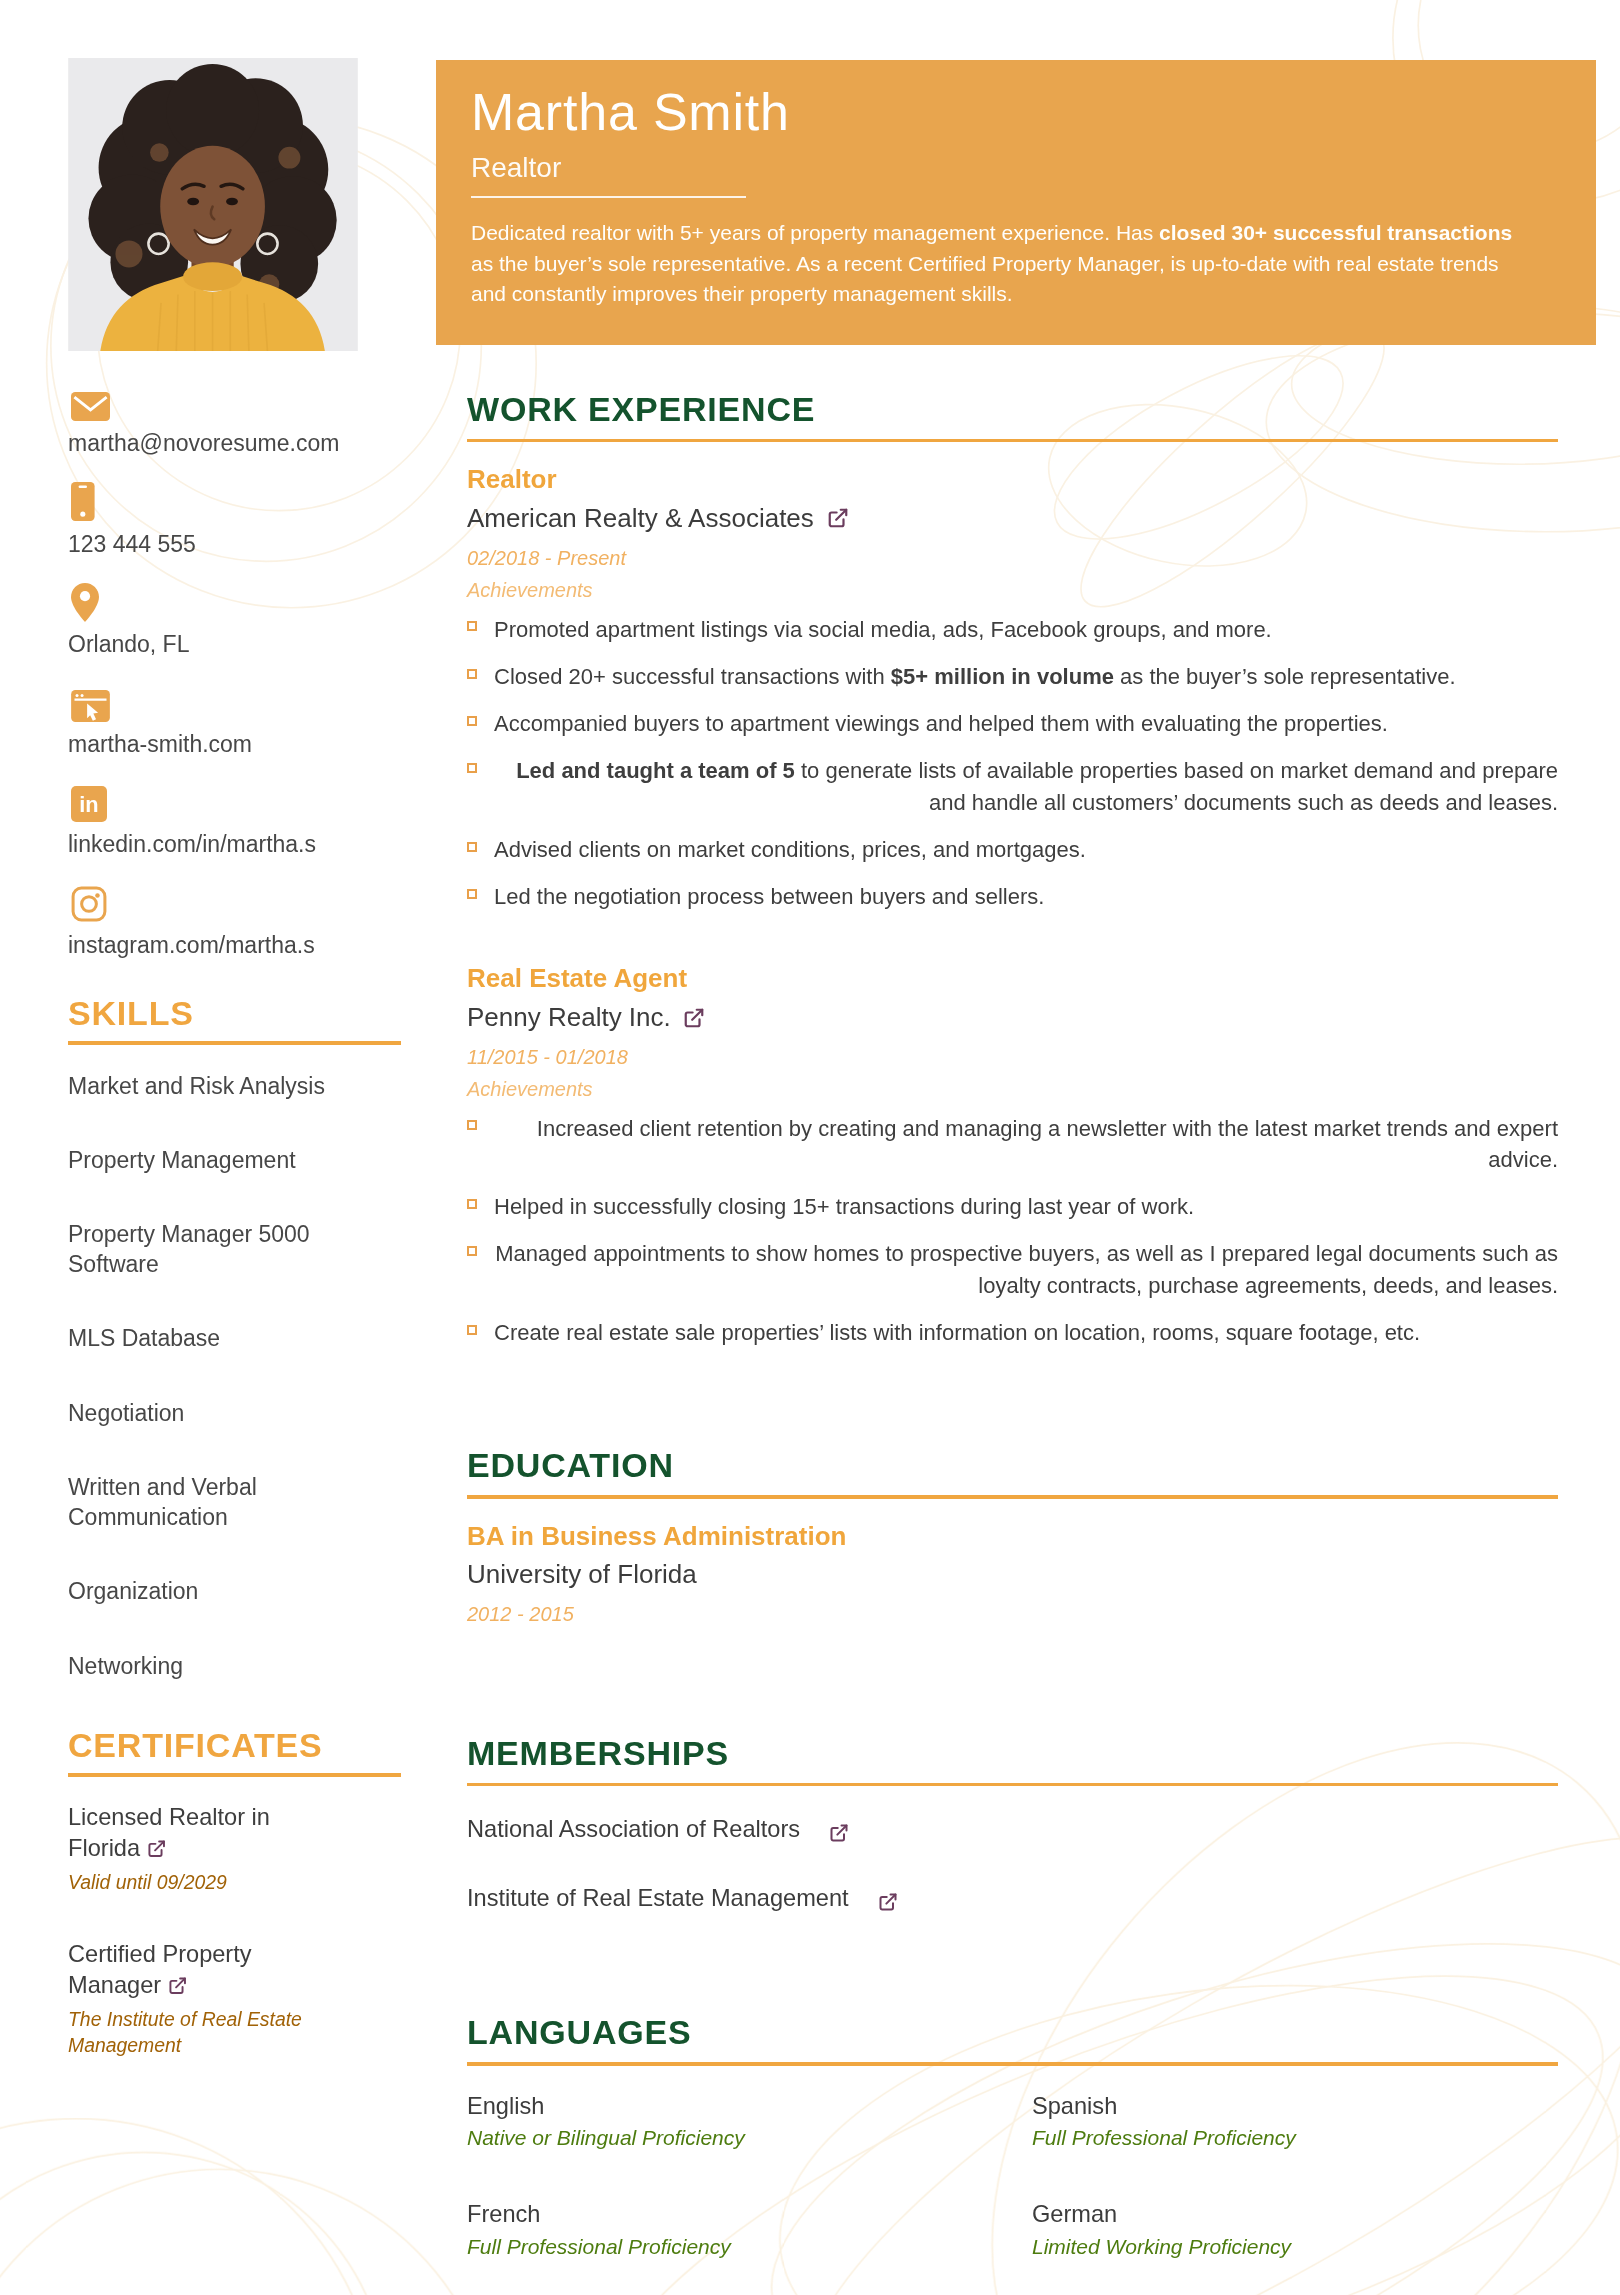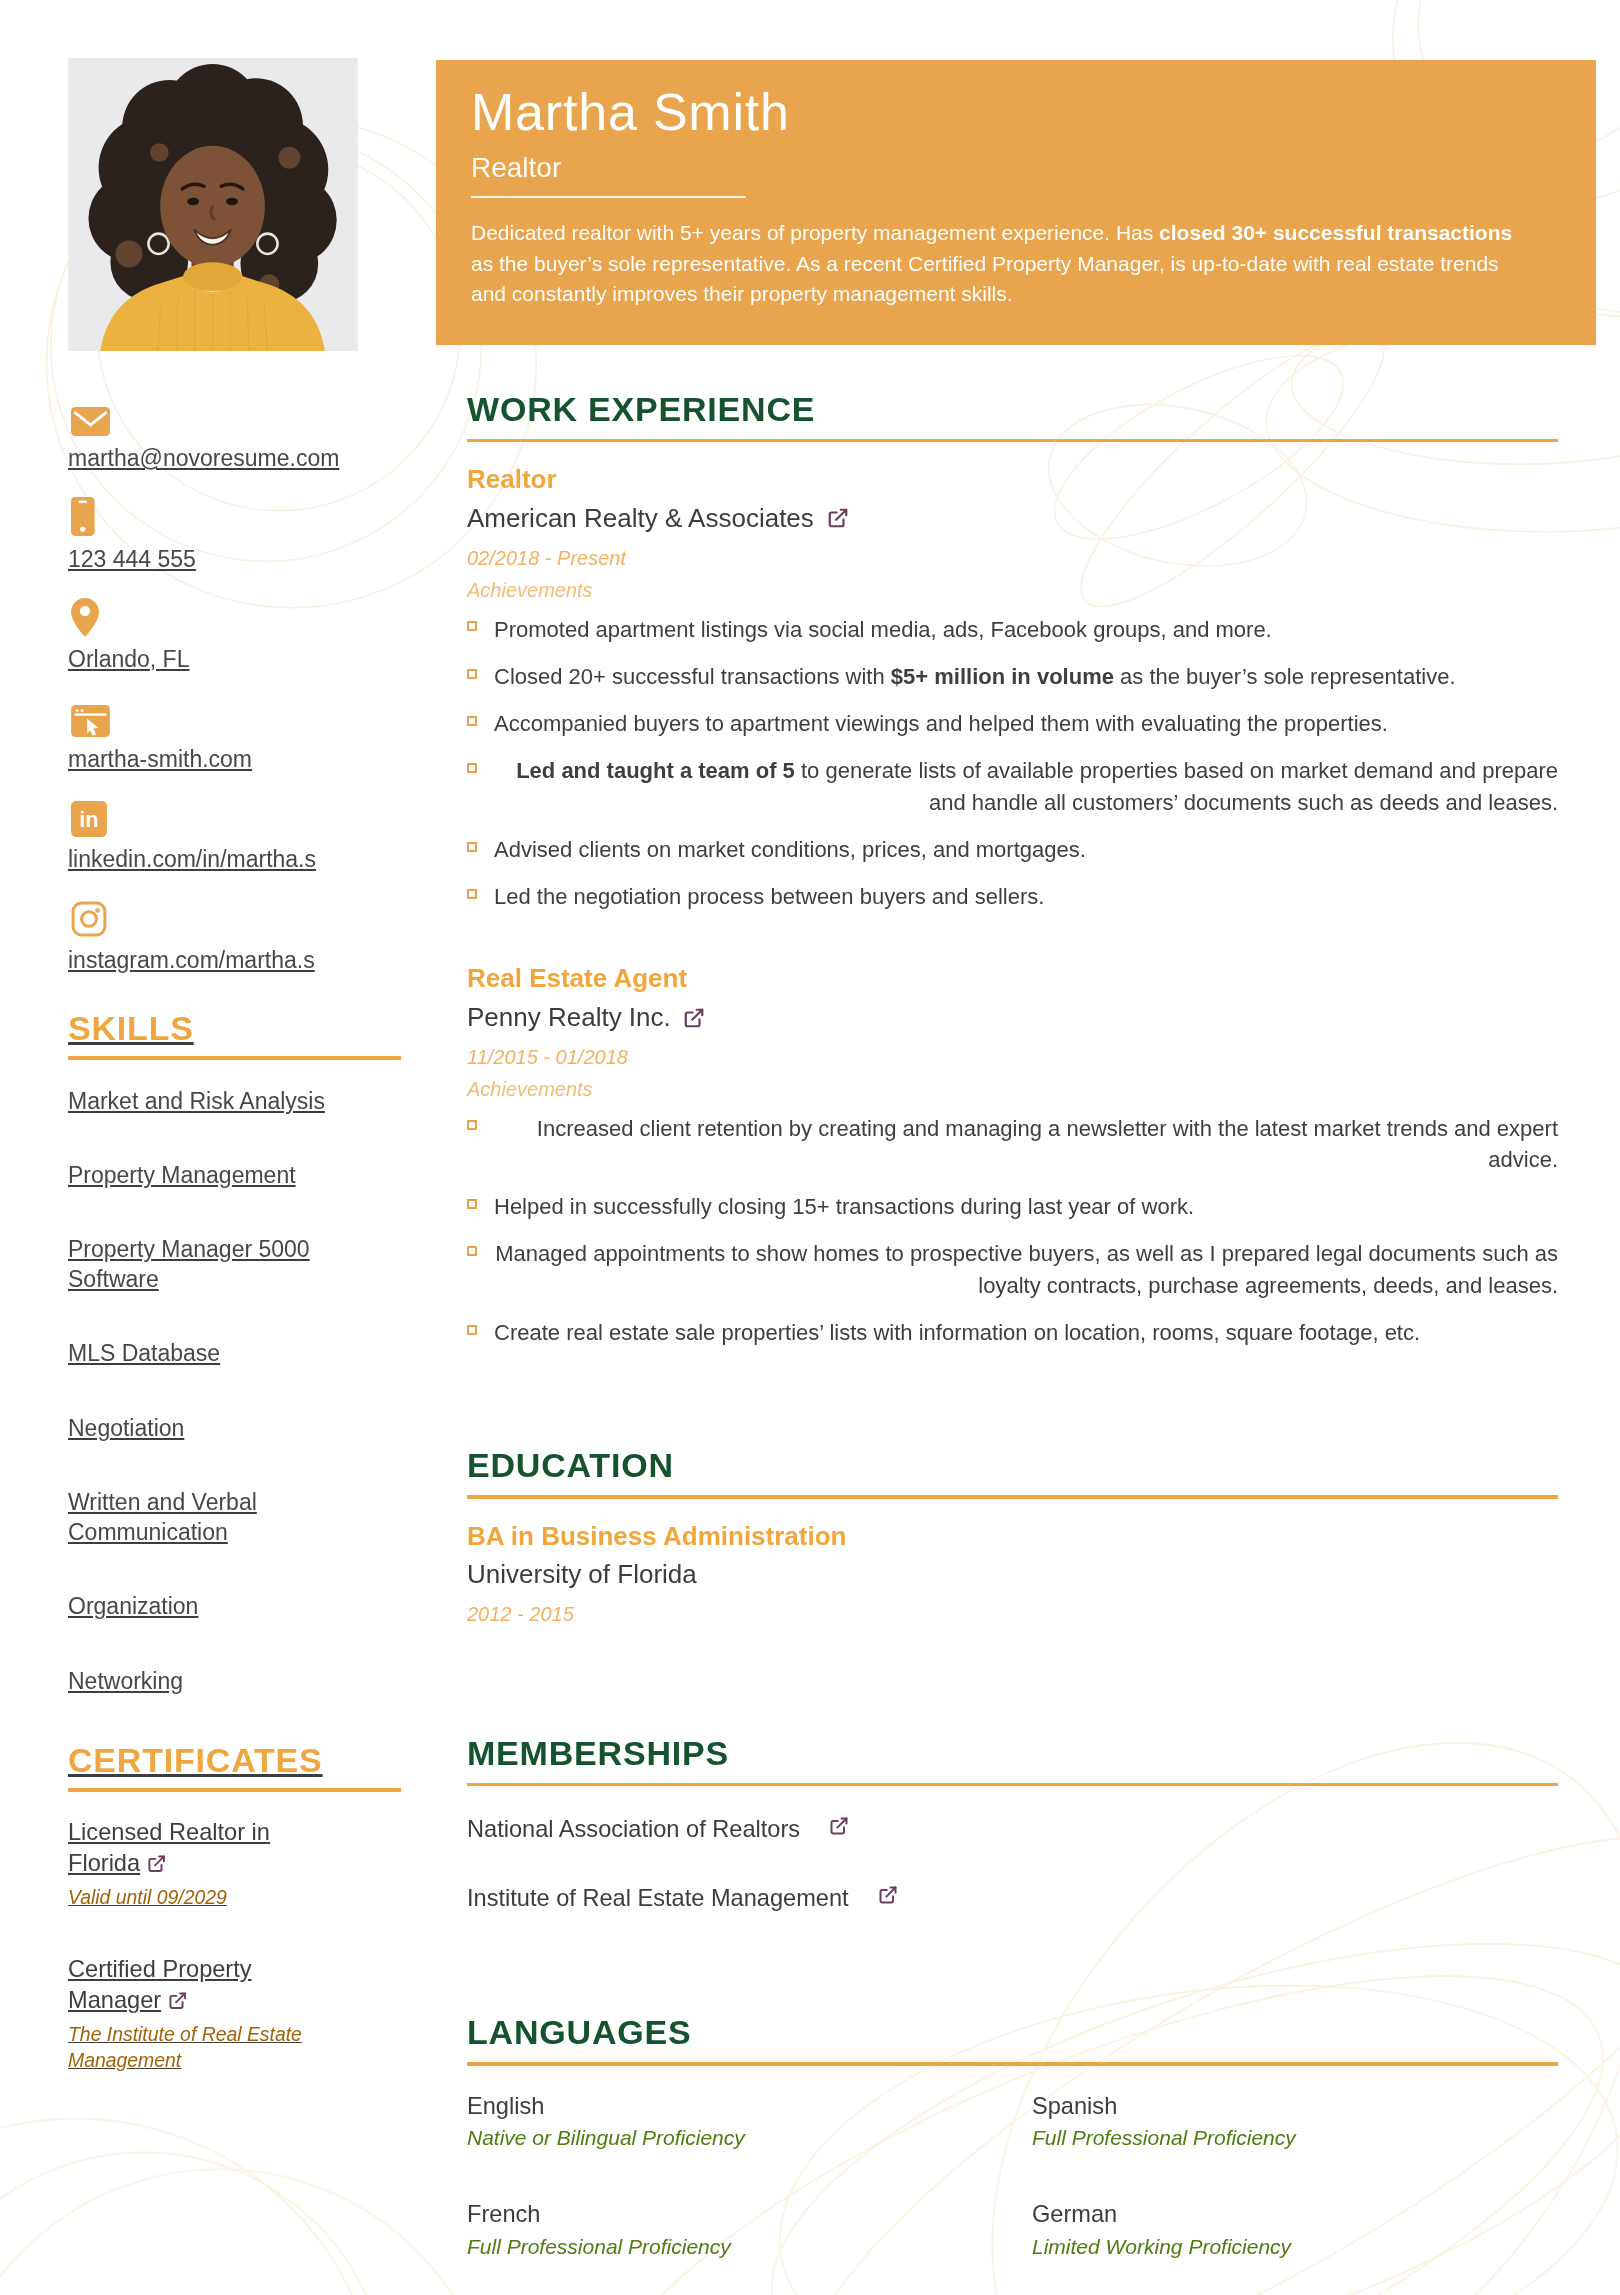--- a/index.html
+++ b/index.html
@@ -18,21 +18,21 @@
     position:absolute; left:436px; top:60px; width:1160px; height:285px;
     background:#E8A54E; z-index:1; padding:22px 59px 0 35px;
   }
   .name { font-size:52px; font-weight:400; color:#FFFFFF; letter-spacing:0.8px; }
   .role-subtitle { font-size:28px; color:rgba(255,255,255,.95); margin-top:10px; font-weight:400; }
   .title-underline { width:275px; height:2.5px; background:rgba(255,255,255,.88); margin-top:11.8px; }
   .summary { margin-top:20px; font-size:21px; line-height:1.44; color:#FFFEFB; max-width:1055px; }
   .bold { font-weight:700; }
 
   
-  .sidebar { position:absolute; left:68px; top:395px; width:333px; z-index:1;text-decoration:underline; }
+  .sidebar { position:absolute; left:68px; top:380px; width:333px; z-index:1; }
   .main    { position:absolute; left:467px; top:390px; width:1091px; z-index:1; }
 
   
   .contact-item { margin-bottom:23px; }
   .contact-icon-wrap { height:41px; display:flex; align-items:flex-end; margin-left:3.4px; margin-bottom:9.3px; }
   .contact-text { font-size:23px; color:#474747; }
 
   
   .side-section-title { font-size:34px; font-weight:700; color:#F0A640; letter-spacing:0.8px; }
   .side-rule { height:3.4px; background:#F0A640; margin-top:8.4px; }
@@ -57,21 +57,21 @@
   .bullet-row { display:flex; margin-bottom:16px;text-align:right; }
   .bullet-sq { flex:0 0 auto; width:10px; height:10px; border:2.5px solid #E9A04A; margin-top:7.6px; margin-right:17px; background:#fff; }
   .bullet-text { font-size:22px; line-height:1.42; color:#3E3E3E; }
 
   #education-section { margin-top:98px; }
   .degree { font-size:26px; font-weight:700; color:#F0A63C; margin-top:22px; }
   .school { font-size:26px; color:#3C3C3C; margin-top:7.6px; }
   .edu-dates { font-size:20px; font-style:italic; color:#F1B161; margin-top:12.7px; }
 
   #memberships-section { margin-top:108px; }
-  .membership { font-size:23.6px; color:#3C3C3C; display:flex; align-items:flex-start; gap:29px; margin-top:30px; }
+  .membership { font-size:23.6px; color:#3C3C3C; display:flex; align-items:flex-end; gap:29px; margin-top:30px; }
   .membership + .membership { margin-top:42px; }
 
   #languages-section { margin-top:101px; }
   .lang-grid { display:grid; grid-template-columns:565px 1fr; row-gap:51px; margin-top:27px; }
   .lang-name { font-size:23.6px; color:#3C3C3C; }
   .lang-level { font-size:21px; font-style:italic; color:#4d7c0f; margin-top:6.8px; }
 
   .ext-icon { display:inline-flex; vertical-align:-2.5px; }
   .cert-title .ext-icon { margin-left:6.8px; }
 </style>

